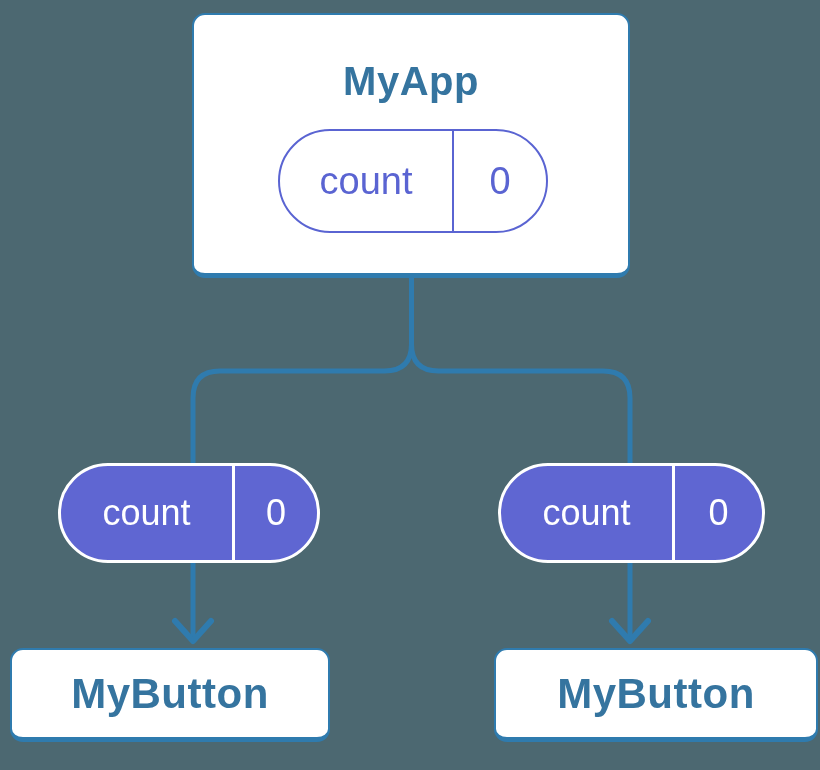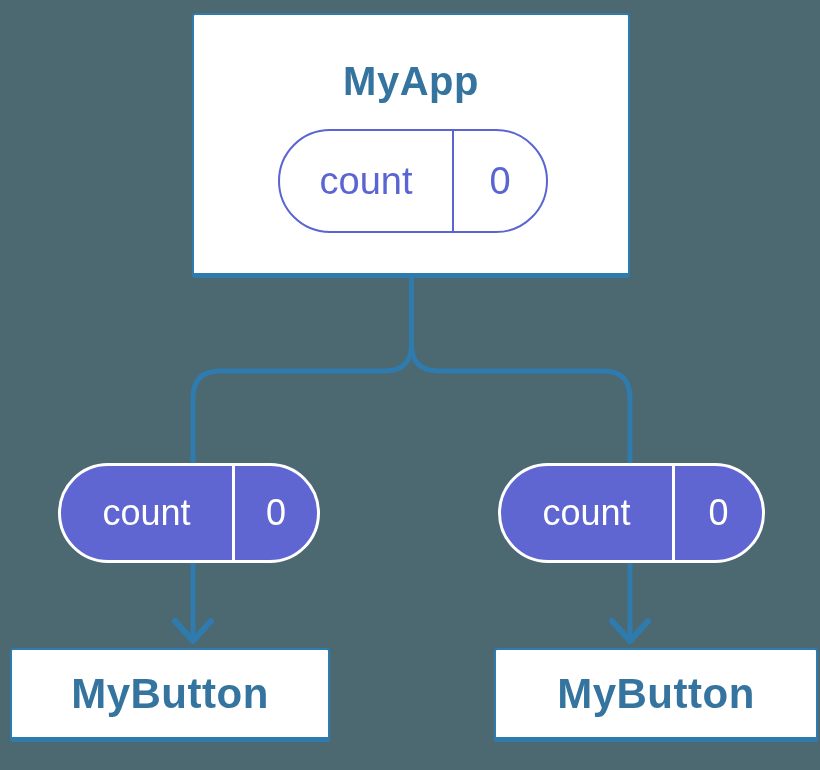--- a/index.html
+++ b/index.html
@@ -18,21 +18,21 @@
     position: absolute;
     left: 0;
     top: 0;
     z-index: 1;
   }
   .card {
     position: absolute;
     background: #FFFFFF;
     border: 2.5px solid #2F7BAE;
     border-bottom-width: 5px;
-    border-radius: 3px;
+    border-radius: 13px;
     box-sizing: border-box;
     z-index: 2;
   }
   .root-card {
     left: 192px;
     top: 13px;
     width: 438px;
     height: 265px;
   }
   .card-title {

